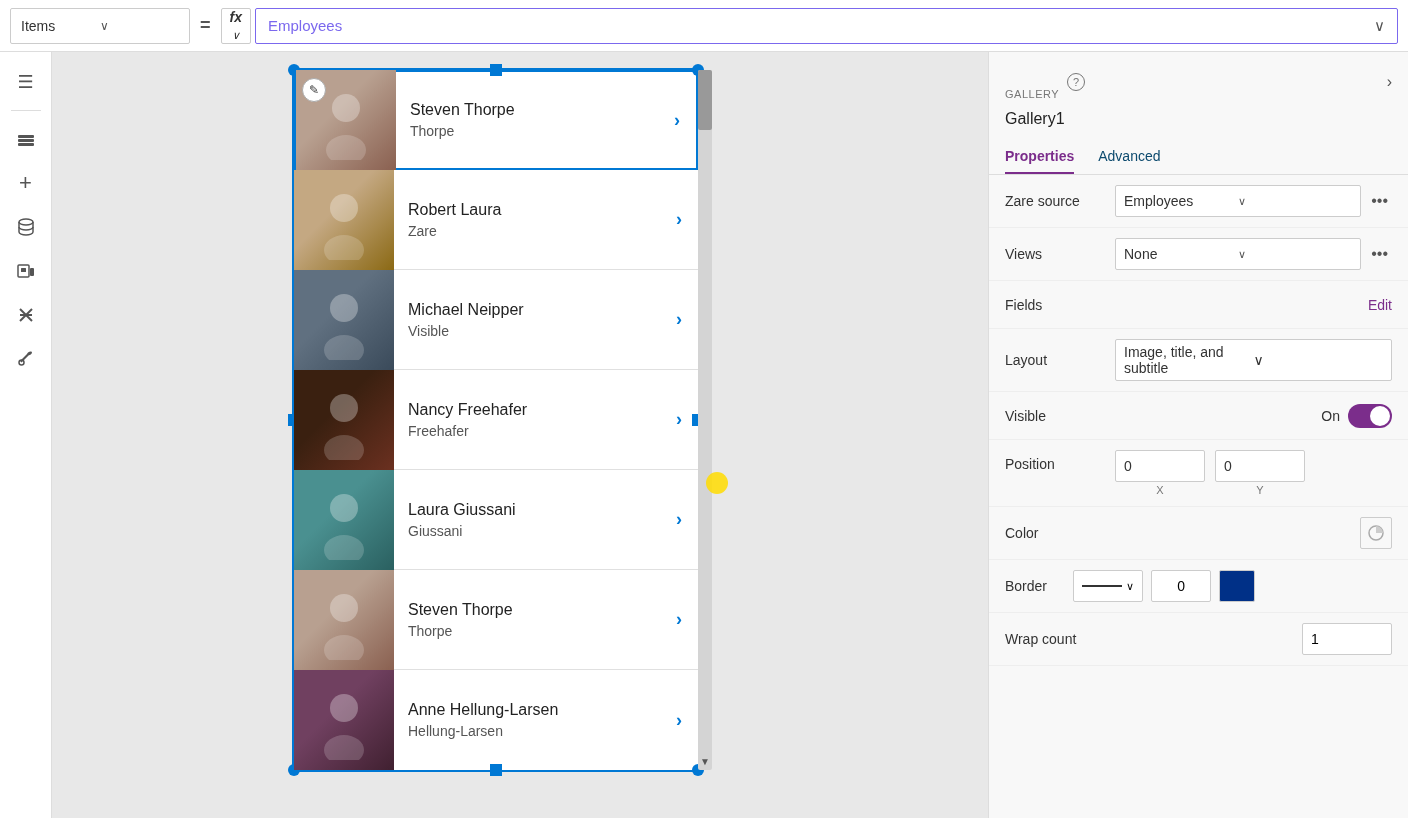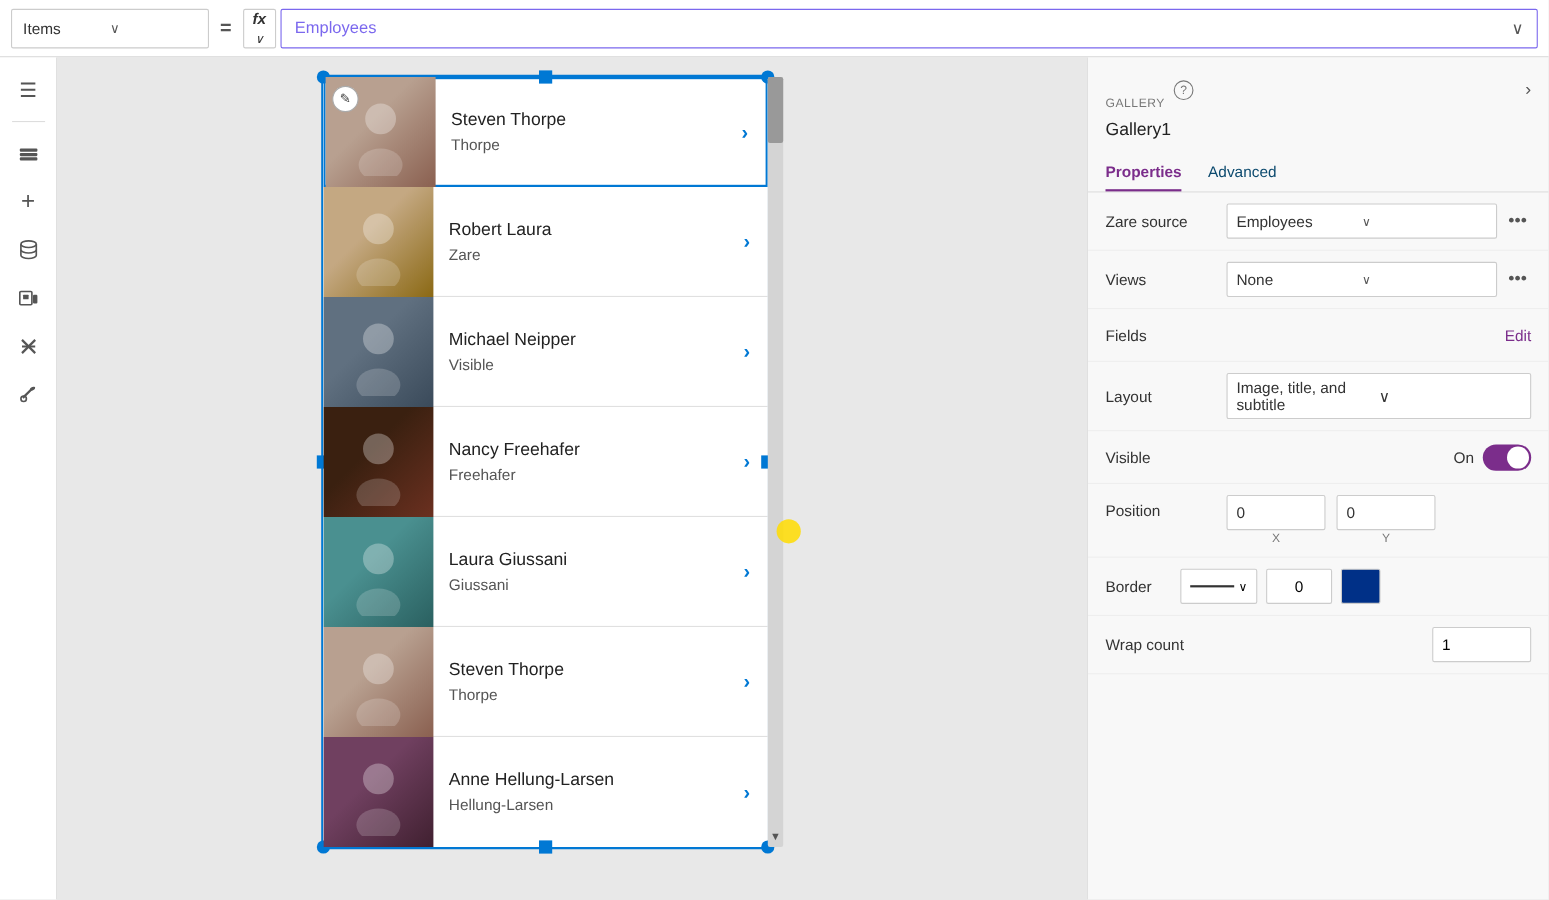--- a/index.html
+++ b/index.html
@@ -763,20 +763,29 @@
             <span class="pos-size-sublabel">X</span>
           </div>
           <div class="pos-size-field">
             <input class="pos-size-input" value="0" readonly="" style="outline: none;">
             <span class="pos-size-sublabel">Y</span>
           </div>
         </div>
       </div>
 
 
+      <div class="color-row">
+        <span class="color-label">Color</span>
+        <div class="color-swatch">
+          <svg width="18" height="18" viewBox="0 0 18 18">
+            <circle cx="9" cy="9" r="7" fill="none" stroke="#aaa" stroke-width="1.5"></circle>
+            <path d="M9 2 A7 7 0 0 1 16 9 L9 9 Z" fill="#ccc"></path>
+          </svg>
+        </div>
+      </div>
 
       <div class="border-row">
         <span class="border-label">Border</span>
         <div class="border-style-select">
           <div class="border-line"></div>
           <span style="font-size:11px;">∨</span>
         </div>
         <input class="border-num-input" value="0" style="outline: none;">
         <div class="border-color-swatch"></div>
       </div>

